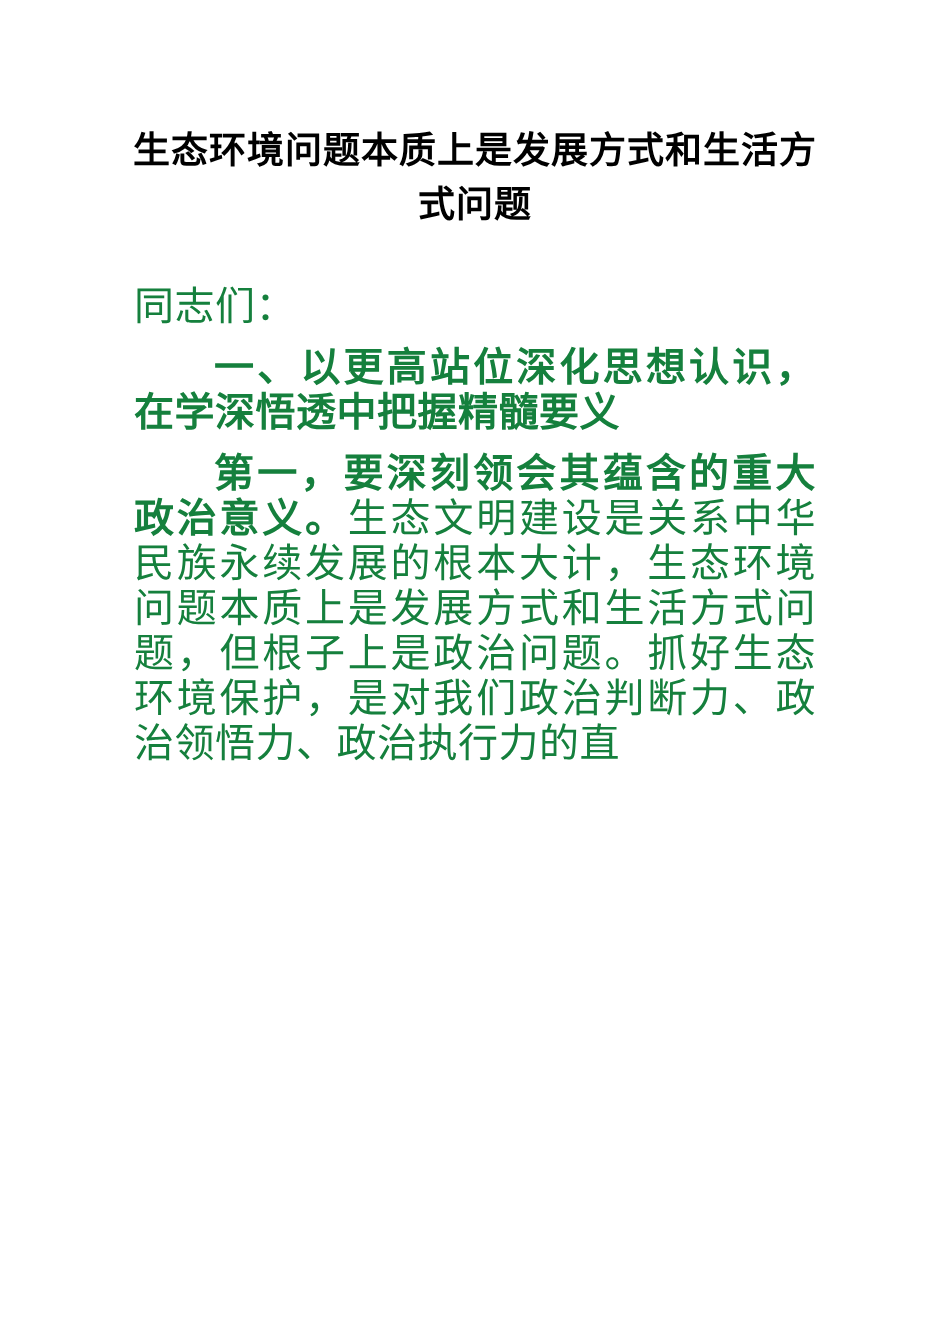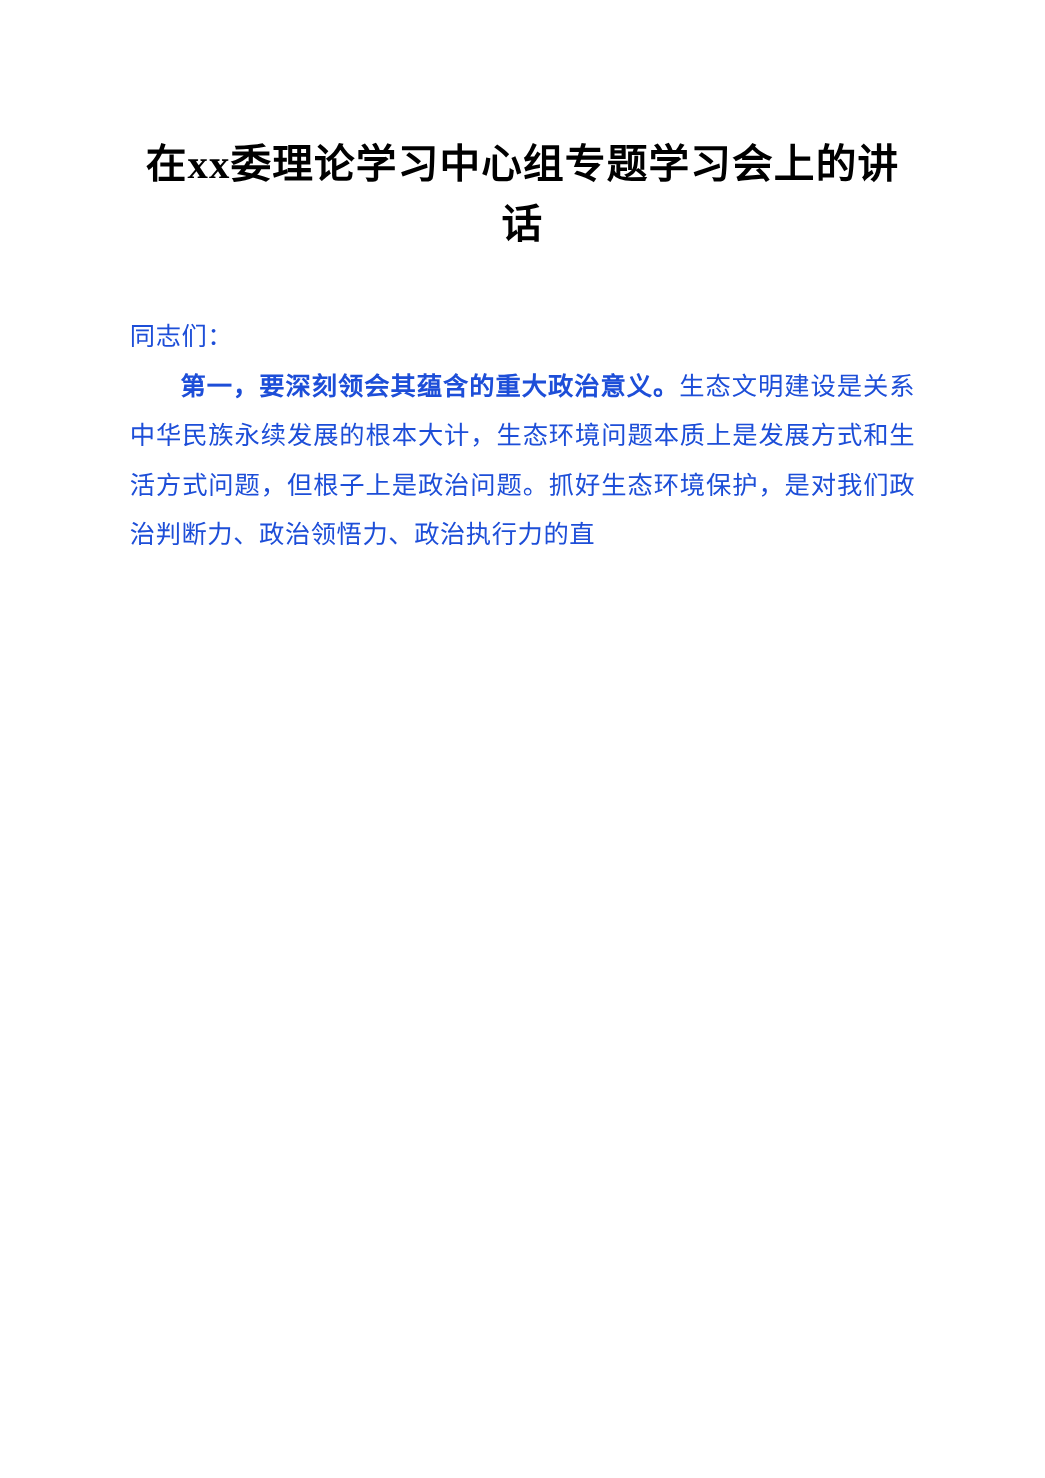--- a/index.html
+++ b/index.html
@@ -26,27 +26,27 @@
     font-weight: bold;
     font-size: 37px;
     line-height: 54px;
     text-align: center;
     letter-spacing: 1px;
     color: #000000;
   }
   .salutation,
   .para,
   .heading {
-    margin: 0;
-    font-size: 23px;
+    margin: 16px;
+    font-size: 40px;
     line-height: 45px;
     letter-spacing: 0.5px;
     text-align: justify;
     text-justify: inter-ideograph;
-    color: #1d4ed8;
+    color: #15803d;
   }
   .salutation {
     text-indent: 0;
     font-family: "Liberation Serif", serif;
   }
   .para {
     text-indent: 2em;
     font-family: "Liberation Serif", serif;
   }
   .heading {
@@ -56,22 +56,23 @@
   }
   .lead {
     font-weight: bold;
   }
 </style>
 </head>
 <body>
 
 <div class="page">
 
-  <h1 class="doc-title">在xx委理论学习中心组专题学习会上的讲话</h1>
+  <h1 class="doc-title">生态环境问题本质上是发展方式和生活方式问题</h1>
 
   <p class="salutation">同志们：</p>
 
 
+  <h2 class="heading">一、以更高站位深化思想认识，在学深悟透中把握精髓要义</h2>
 
 
   <p class="para"><span class="lead">第一，要深刻领会其蕴含的重大政治意义。</span><span>生态文明建设是关系中华民族永续发展的根本大计，生态环境问题本质上是发展方式和生活方式问题，但根子上是政治问题。抓好生态环境保护，是对我们政治判断力、政治领悟力、政治执行力的直</span></p>
 
 </div>
 
 </body></html>

